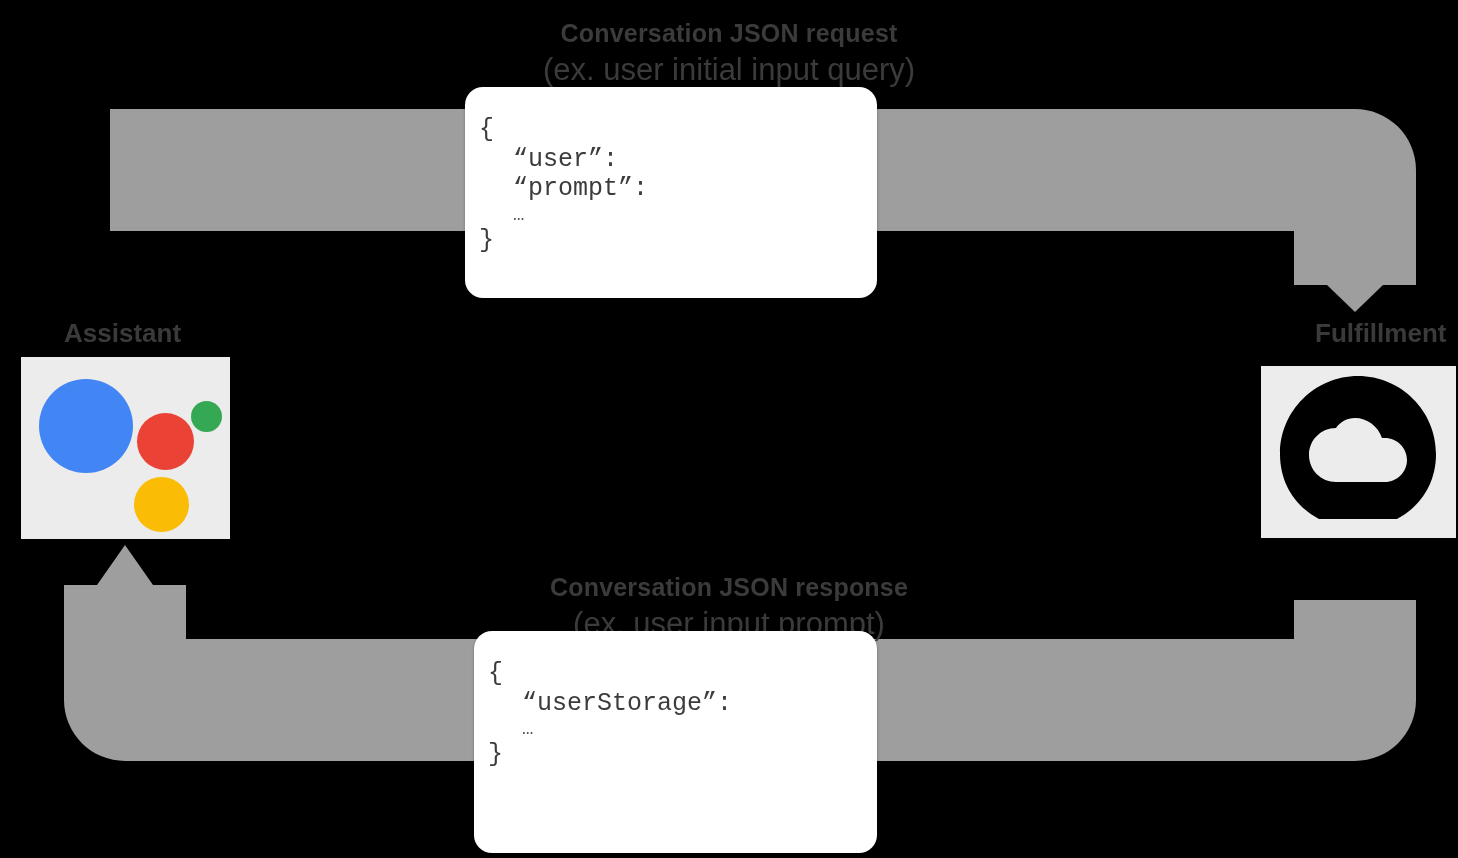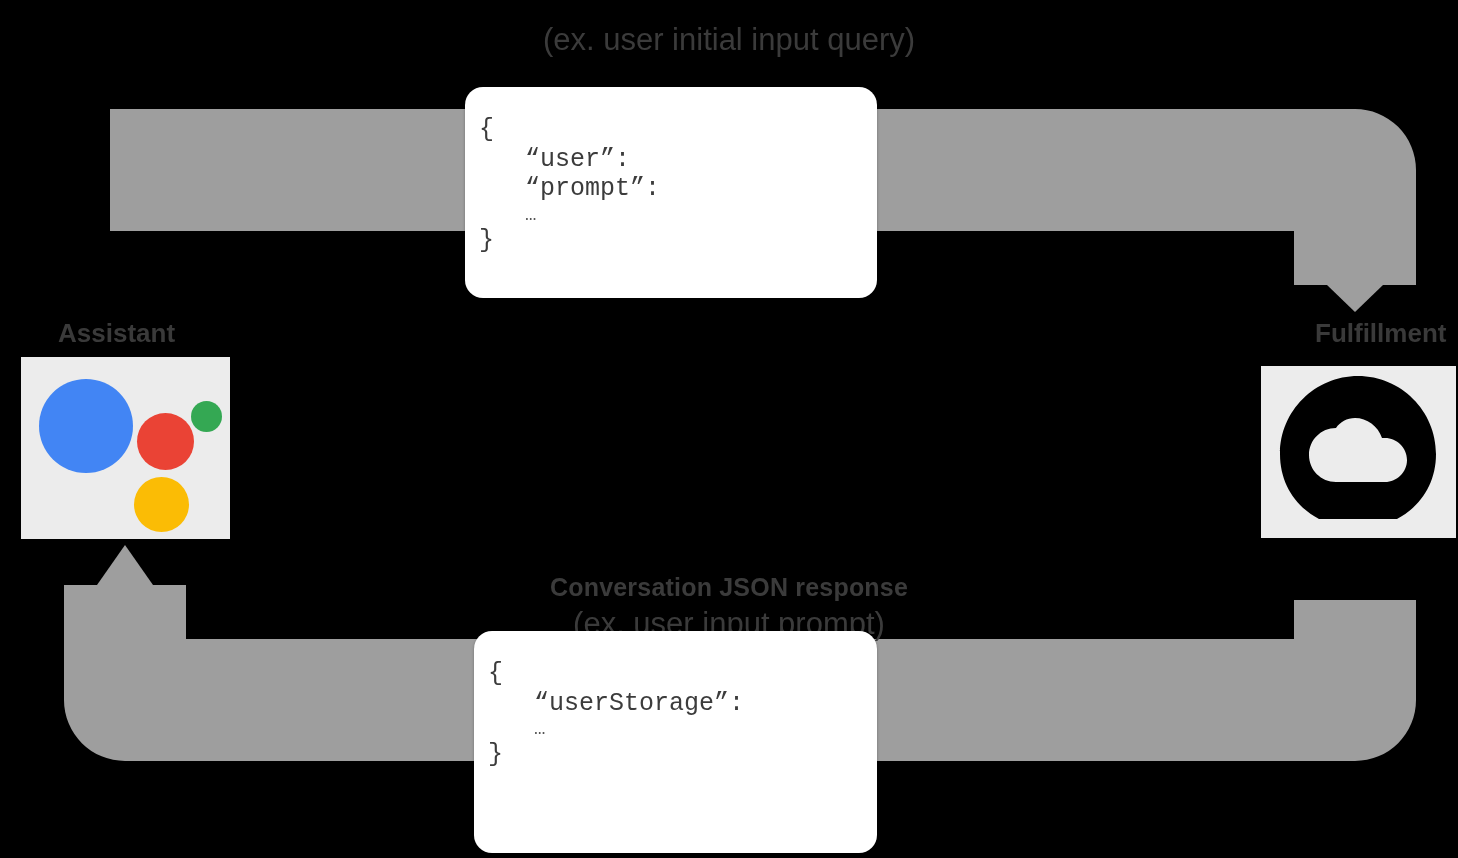--- a/index.html
+++ b/index.html
@@ -61,21 +61,21 @@
 
   
   .node-label {
     position: absolute;
     font-size: 26px;
     font-weight: 700;
     color: #3a3a3a;
     font-family: "Liberation Sans", sans-serif;
     white-space: nowrap;
   }
-  #label-assistant { left: 58px;  top: 318px; }
+  #label-assistant { left: 64px;  top: 318px; }
   #label-fulfillment { left: 1315px; top: 318px; }
 
   
   .node-tile {
     position: absolute;
     background: #ececec;
     display: block;
   }
   #node-assistant {
     left: 21px;
@@ -116,21 +116,21 @@
     font-family: "Liberation Mono", monospace;
     font-size: 25px;
     line-height: 1.18;
     color: #3c3c3c;
     box-shadow: 0 1px 3px rgba(0,0,0,.30);
   }
   #json-request  { left: 465px; top: 87px;  width: 412px; height: 211px; }
   #json-response { left: 474px; top: 631px; width: 403px; height: 222px; }
 
   .json-line { display: block; white-space: pre; padding-left: 14px; }
-  .json-line.indent { padding-left: 60px; }
+  .json-line.indent { padding-left: 48px; }
   .json-line.ellipsis { font-size: 19px; color: #555; letter-spacing: 1px; }
 </style>
 </head>
 <body>
 
 <div id="stage">
 
   <svg class="flow-svg" viewBox="0 0 1458 858" preserveAspectRatio="none">
 
     <g>
@@ -138,20 +138,21 @@
       <polygon points="1327,285 1383,285 1355,312" fill="#9e9e9e"></polygon>
     </g>
 
     <g>
       <path d="M1355,600 L1355,700 L125,700 L125,585" fill="none" stroke="#9e9e9e" stroke-width="122" stroke-linejoin="round" stroke-linecap="butt"></path>
       <polygon points="97,585 153,585 125,545" fill="#9e9e9e"></polygon>
     </g>
   </svg>
 
   <div class="flow-label" id="label-request">
+    <span class="title">Conversation JSON request</span>
     <span class="sub">(ex. user initial input query)</span>
   </div>
 
   <div class="flow-label" id="label-response">
     <span class="title">Conversation JSON response</span>
     <span class="sub">(ex. user input prompt)</span>
   </div>
 
   <div class="node-label" id="label-assistant">Assistant</div>
 

